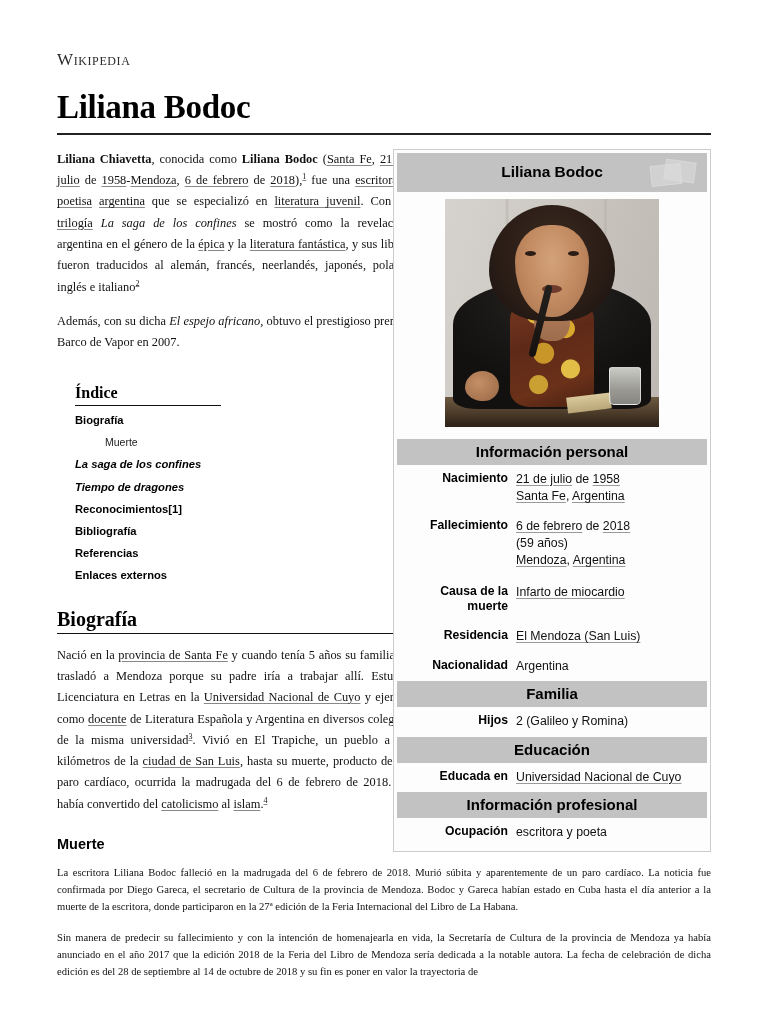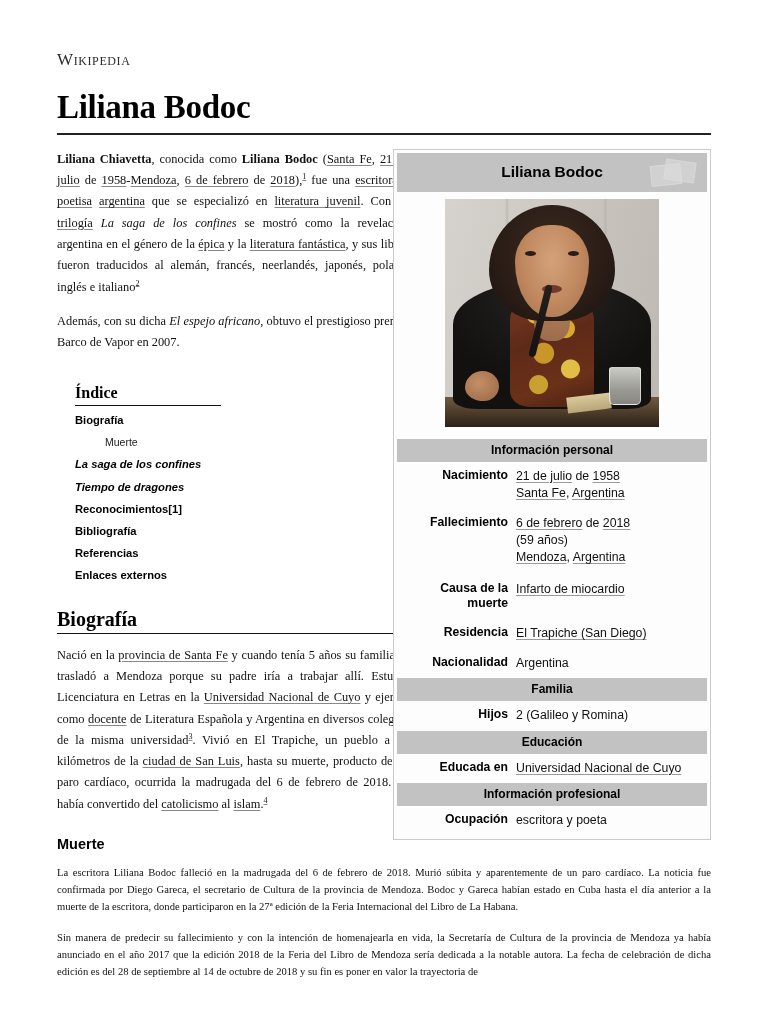--- a/index.html
+++ b/index.html
@@ -290,21 +290,21 @@
   .ib-table {
     width: 100%;
     border-collapse: collapse;
     font-size: 12.3px;
   }
   .ib-section td {
     background: #c2c2c2;
     text-align: center;
     font-weight: bold;
     padding: 4px 4px 5px 4px;
-    font-size: 12px;
+    font-size: 15px;
   }
   .ib-table th {
     text-align: right;
     vertical-align: top;
     font-weight: bold;
     width: 104px;
     padding: 6px 6px 6px 7px;
     font-size: 12.2px;
     line-height: 1.25;
     color: #000;
@@ -389,21 +389,21 @@
             </tr>
             <tr class="ib-row-tall">
               <th>Causa de la muerte</th>
               <td class="val">
                 <span class="lnk">Infarto de miocardio</span>
               </td>
             </tr>
             <tr>
               <th>Residencia</th>
               <td class="val">
-                <span class="lnk">El Trapiche (San Diego)</span>
+                <span class="lnk">El Mendoza (San Luis)</span>
               </td>
             </tr>
             <tr>
               <th>Nacionalidad</th>
               <td class="val">Argentina</td>
             </tr>
 
             <tr class="ib-section">
               <td colspan="2">Familia</td>
             </tr>

